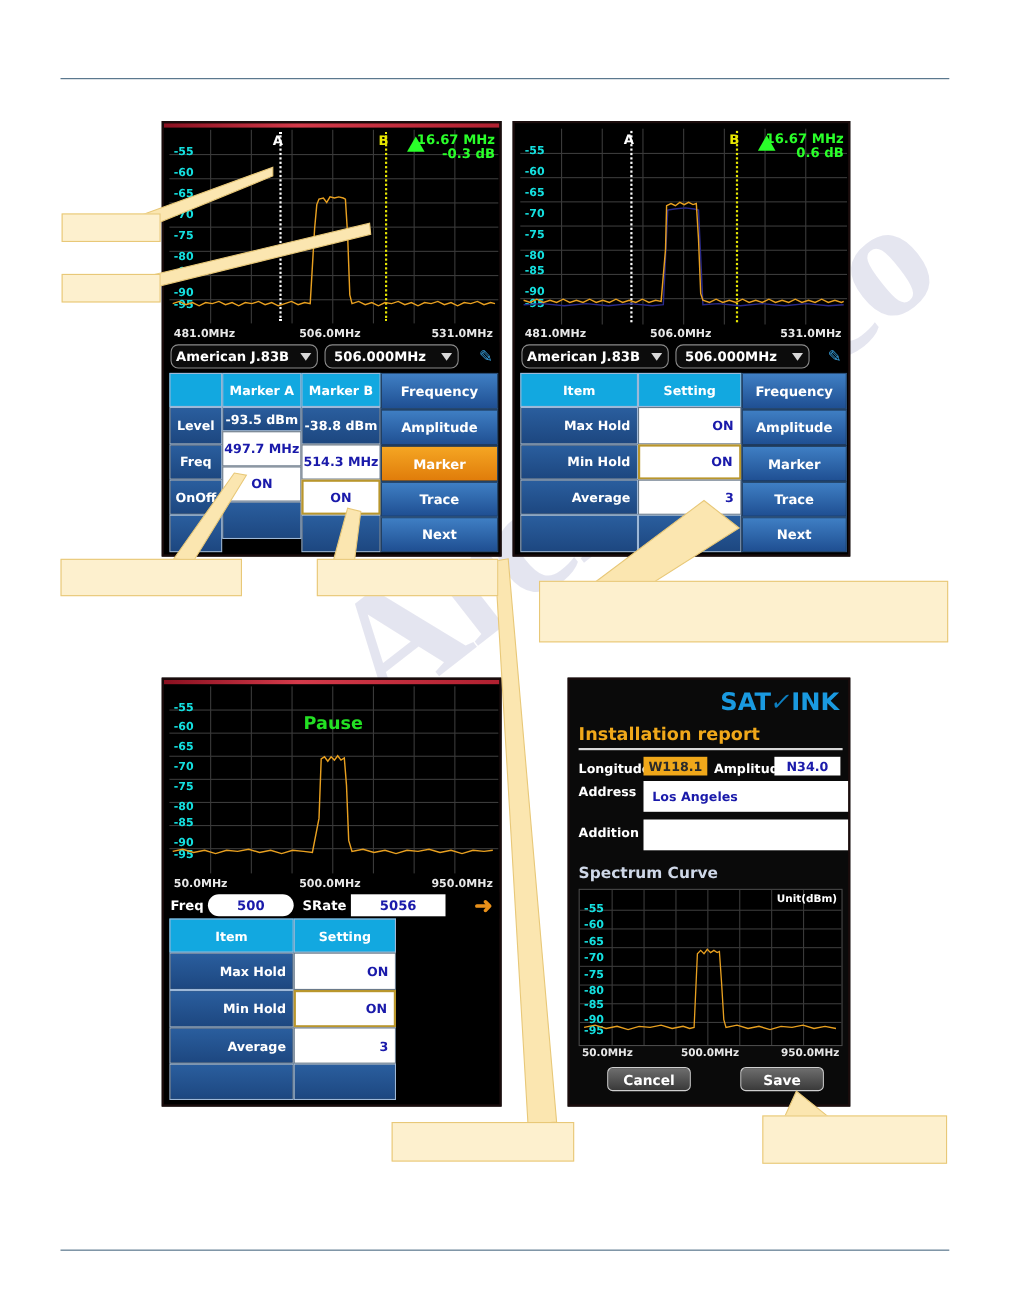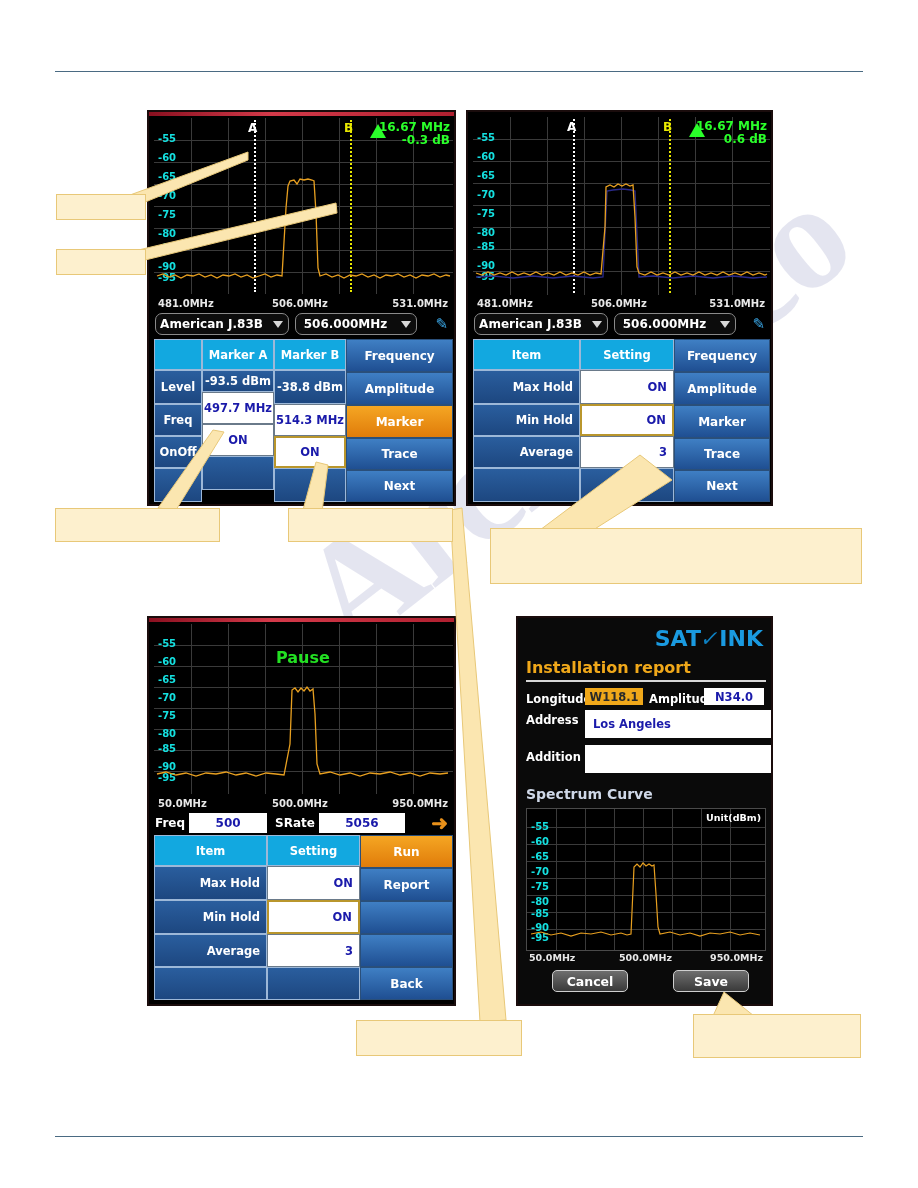--- a/index.html
+++ b/index.html
@@ -354,48 +354,41 @@
     </div>
 
     <div class="xaxis" style="top:180px;height:13px;">
       <span style="left:6px">50.0MHz</span>
       <span style="left:120px">500.0MHz</span>
       <span style="right:6px">950.0MHz</span>
     </div>
 
     <div class="ctlbar" style="top:193px;height:24px;padding:0 6px;">
       <span class="lblk">Freq</span>
-      <div class="wfield" style="width:78px;margin-left:4px;">500</div>
+      <div class="wfield" style="width:78px;margin-left:4px;border-radius:10px;">500</div>
       <span class="lblk" style="margin-left:8px;">SRate</span>
       <div class="wfield" style="width:86px;margin-left:4px;">5056</div>
       <div style="flex:1"></div>
       <div class="arrowfwd">➜</div>
     </div>
 
     <div class="tbl" style="left:5px;top:217px;width:299px;height:165px;">
       <div class="tcol" style="width:113px">
         <div class="cell hdr" style="height:31px">Item</div>
         <div class="cell blue r" style="height:34px">Max Hold</div>
         <div class="cell blue r" style="height:34px">Min Hold</div>
         <div class="cell blue r" style="height:33px">Average</div>
         <div class="cell blue" style="height:33px"></div>
       </div>
       <div class="tcol" style="width:93px">
         <div class="cell hdr" style="height:31px">Setting</div>
         <div class="cell white r" style="height:34px">ON</div>
         <div class="cell white r sel" style="height:34px">ON</div>
         <div class="cell white r" style="height:33px">3</div>
         <div class="cell blue" style="height:33px"></div>
-      </div>
-      <div class="tcol" style="width:93px">
-        <div class="sidebtn active" style="height:33px">Run</div>
-        <div class="sidebtn" style="height:33px">Report</div>
-        <div class="sidebtn" style="height:33px"></div>
-        <div class="sidebtn" style="height:33px"></div>
-        <div class="sidebtn" style="height:33px">Back</div>
       </div>
     </div>
   </div>
 
   <div class="device" style="left:516px;top:616px;width:257px;height:390px;background:#0a0a0a;">
 
     <div class="logo" style="right:8px;top:8px;">
       <span>SAT</span><span style="display:inline-block;transform:skewX(-12deg);color:#0d7fc0;">✓</span><span>INK</span>
     </div>
 

